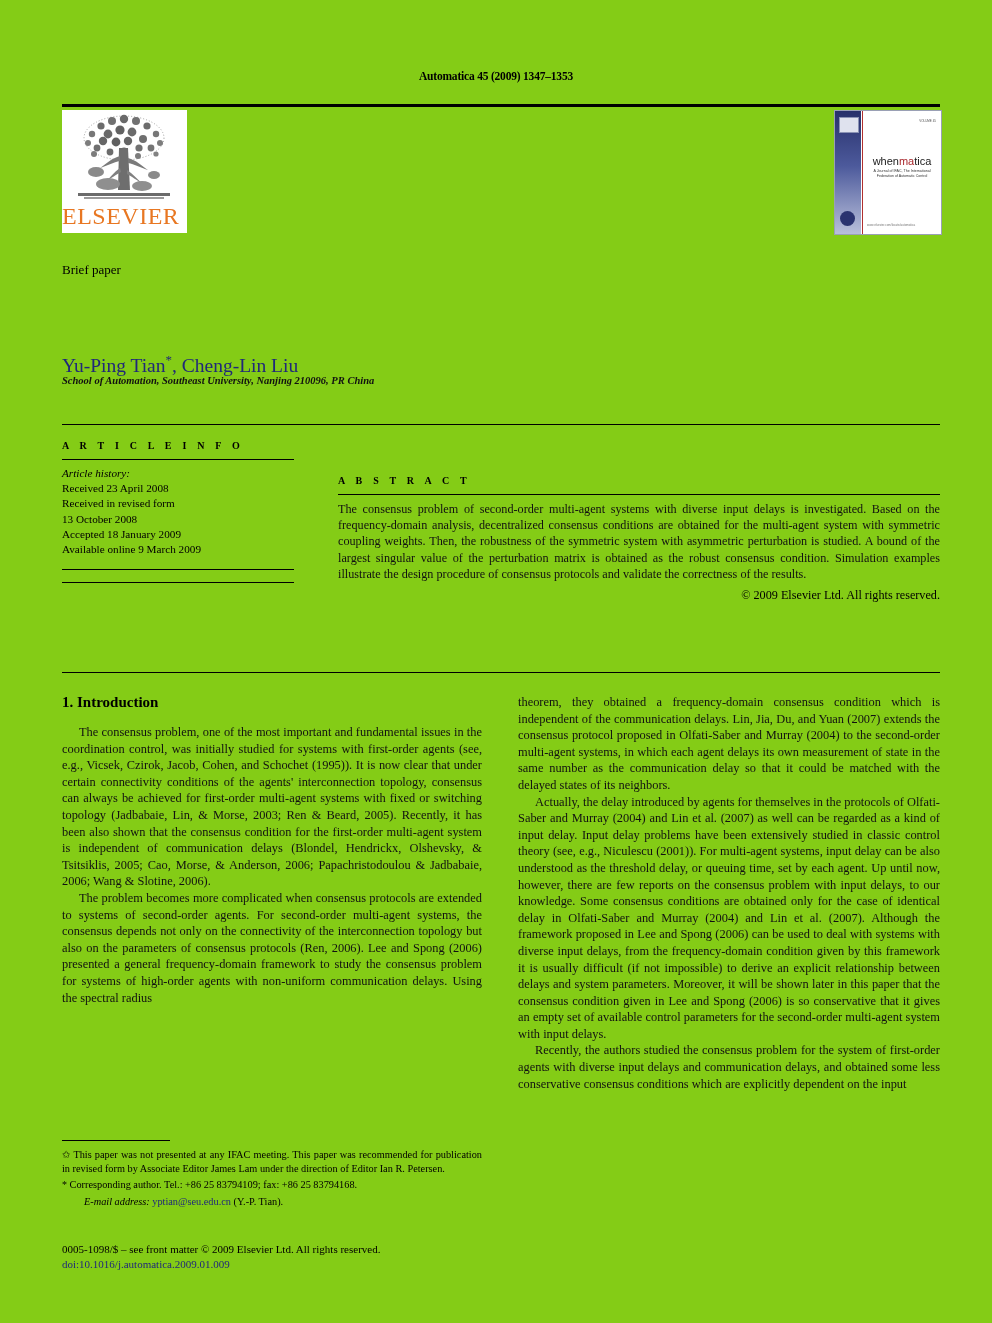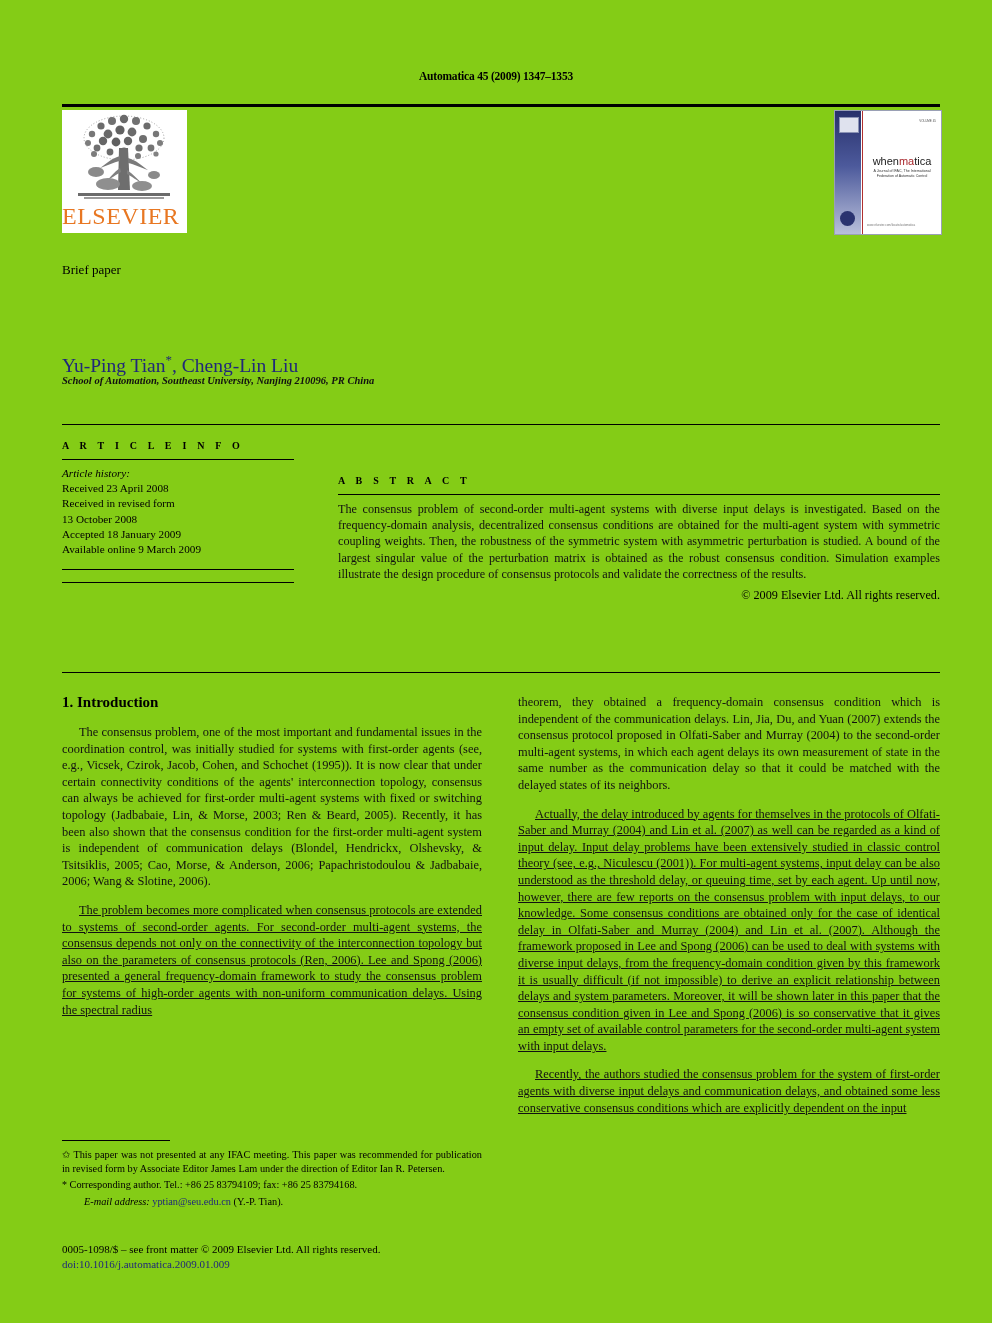--- a/index.html
+++ b/index.html
@@ -316,21 +316,21 @@
   }
   p.body-p {
     font-family: "Liberation Serif", serif;
     font-size: 12.4px;
     line-height: 16.6px;
     text-align: justify;
     margin: 0;
     text-indent: 17px;
     color: #111;
   }
-  p.body-p + p.body-p { margin-top: 12px; text-decoration: underline; }
+  p.body-p + p.body-p { margin-top: 0; }
 
   
   .foot-rule {
     position: absolute;
     left: 62px; top: 1140px;
     width: 108px;
     height: 1px;
     background: #000;
   }
   .footnotes {

